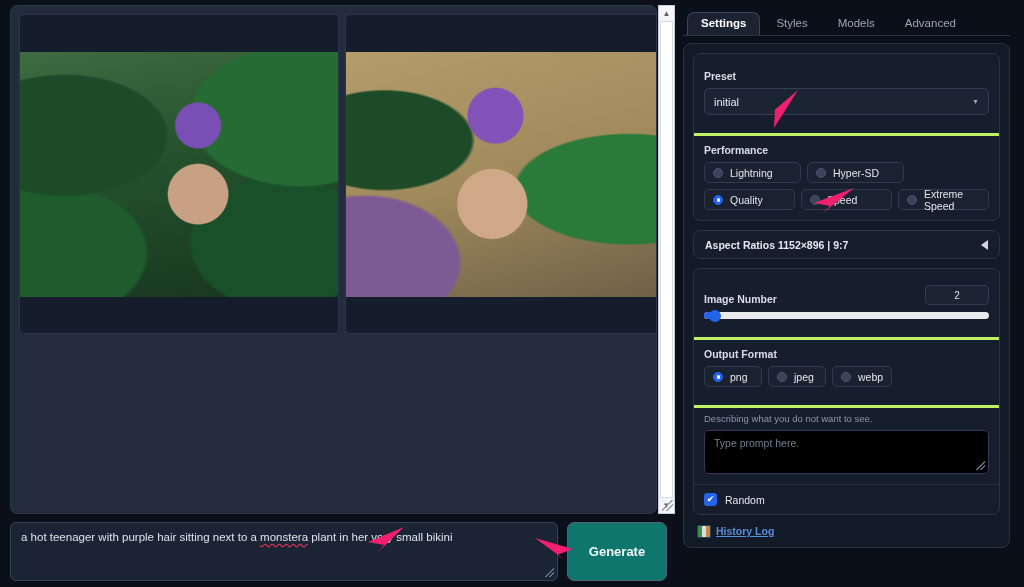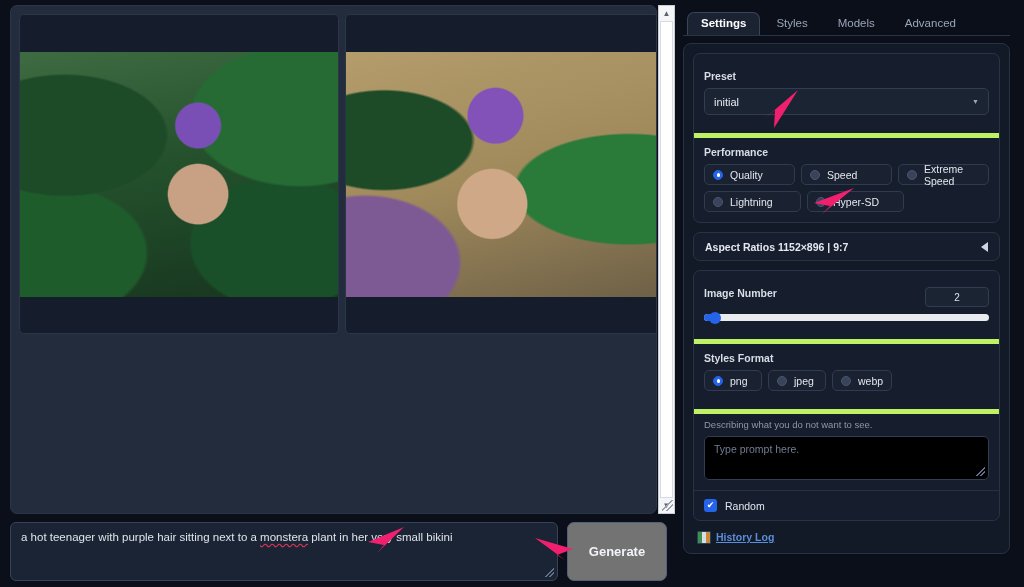--- a/index.html
+++ b/index.html
@@ -164,21 +164,21 @@
   .resize-grip {
     position: absolute;
     right: 3px; bottom: 3px;
     width: 9px; height: 9px;
     background:
       linear-gradient(135deg, transparent 45%, #63708a 45%, #63708a 57%, transparent 57%),
       linear-gradient(135deg, transparent 70%, #63708a 70%, #63708a 82%, transparent 82%);
   }
   .generate-btn {
     width: 100px;
-    background: #737373;
+    background: #0f766e;
     border: 1px solid #55607a;
     border-radius: 7px;
     color: #f2f4f8;
     font-size: 13px;
     font-weight: bold;
     display: flex;
     align-items: center;
     justify-content: center;
     cursor: pointer;
     box-sizing: border-box;
@@ -227,21 +227,21 @@
   .card {
     background: #161e2d;
     border: 1px solid #2a3346;
     border-radius: 7px;
     overflow: hidden;
   }
   .sect {
     padding: 8px 10px 10px;
     margin-top: 8px;
   }
-  .sect + .sect { border-top: 5px solid #bef264; }
+  .sect + .sect { border-top: 3px solid #bef264; }
   .lbl {
     font-size: 10.5px;
     color: #d8dde7;
     font-weight: bold;
     margin-bottom: 6px;
   }
   .sublbl {
     font-size: 9.5px;
     color: #8d97a8;
     margin: -3px 0 6px;
@@ -315,21 +315,21 @@
     cursor: pointer;
     margin: 9px 0;
   }
   .tri-left {
     width: 0; height: 0;
     border-top: 5px solid transparent;
     border-bottom: 5px solid transparent;
     border-right: 7px solid #cfd5e0;
   }
 
-  .num-head { display: flex; align-items: flex-start; justify-content: space-between; gap: 38px; }
+  .num-head { display: flex; align-items: flex-end; justify-content: space-between; gap: 38px; }
   .num-box {
     width: 62px; height: 18px;
     background: #1b2433;
     border: 1px solid #323c52;
     border-radius: 4px;
     font-size: 10px;
     color: #dfe4ed;
     display: flex; align-items: center; justify-content: center;
   }
   .slider {
@@ -461,42 +461,42 @@
           <div class="select">
             <span>initial</span>
             <span class="caret">▼</span>
           </div>
         </div>
 
         <div class="sect">
           <div class="lbl">Performance</div>
           <div class="btn-row">
             <div class="radio-btn">
+              <span class="dot"></span>
+              <span>Lightning</span>
+            </div>
+            <div class="radio-btn">
+              <span class="dot"></span>
+              <span>Hyper-SD</span>
+            </div>
+            <div style="flex:1"></div>
+          </div>
+          <div class="btn-row">
+            <div class="radio-btn">
               <span class="dot on"></span>
               <span>Quality</span>
             </div>
             <div class="radio-btn">
               <span class="dot"></span>
               <span>Speed</span>
             </div>
             <div class="radio-btn">
               <span class="dot"></span>
               <span>Extreme Speed</span>
             </div>
-          </div>
-          <div class="btn-row">
-            <div class="radio-btn">
-              <span class="dot"></span>
-              <span>Lightning</span>
-            </div>
-            <div class="radio-btn">
-              <span class="dot"></span>
-              <span>Hyper-SD</span>
-            </div>
-            <div style="flex:1"></div>
           </div>
         </div>
       </div>
 
       <div class="accordion">
         <span>Aspect Ratios 1152×896 | 9:7</span>
         <span class="tri-left"></span>
       </div>
 
       <div class="card">
@@ -506,21 +506,21 @@
             <div class="lbl" style="margin:0">Image Number</div>
             <div class="num-box">2</div>
           </div>
           <div class="slider">
             <div class="slider-fill" style="width: 4%;"></div>
             <div class="slider-thumb" style="left: 4%;"></div>
           </div>
         </div>
 
         <div class="sect">
-          <div class="lbl">Styles Format</div>
+          <div class="lbl">Output Format</div>
           <div class="btn-row">
             <div class="radio-btn" style="flex:0 0 58px">
               <span class="dot on"></span>
               <span>png</span>
             </div>
             <div class="radio-btn" style="flex:0 0 58px">
               <span class="dot"></span>
               <span>jpeg</span>
             </div>
             <div class="radio-btn" style="flex:0 0 58px">

